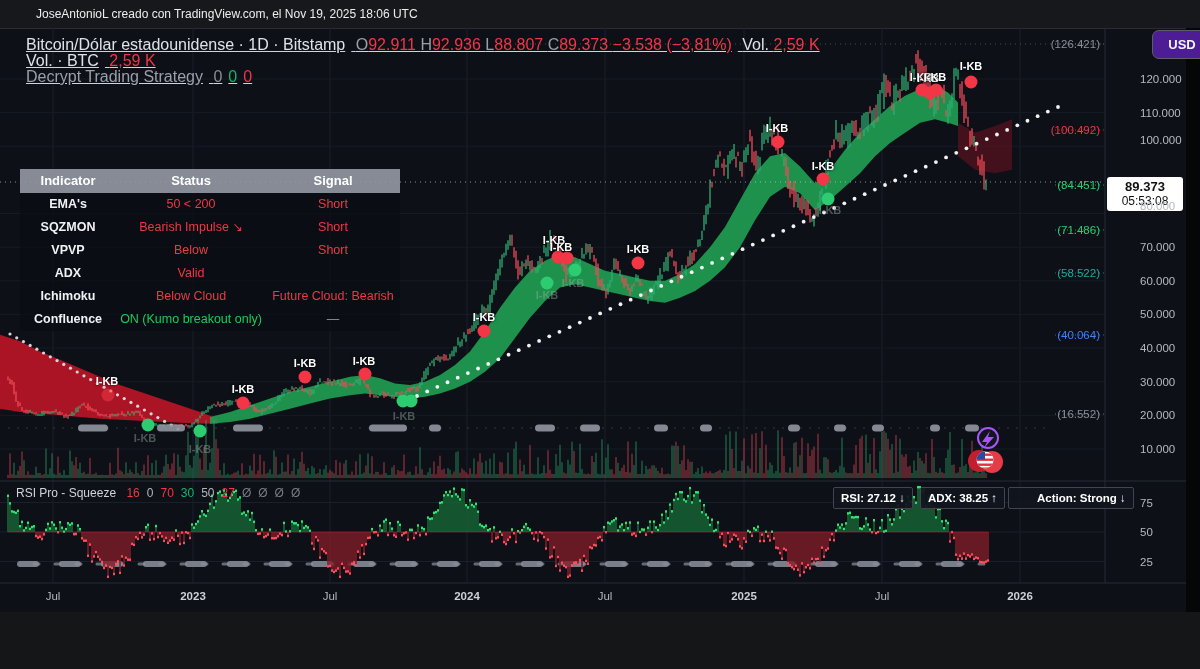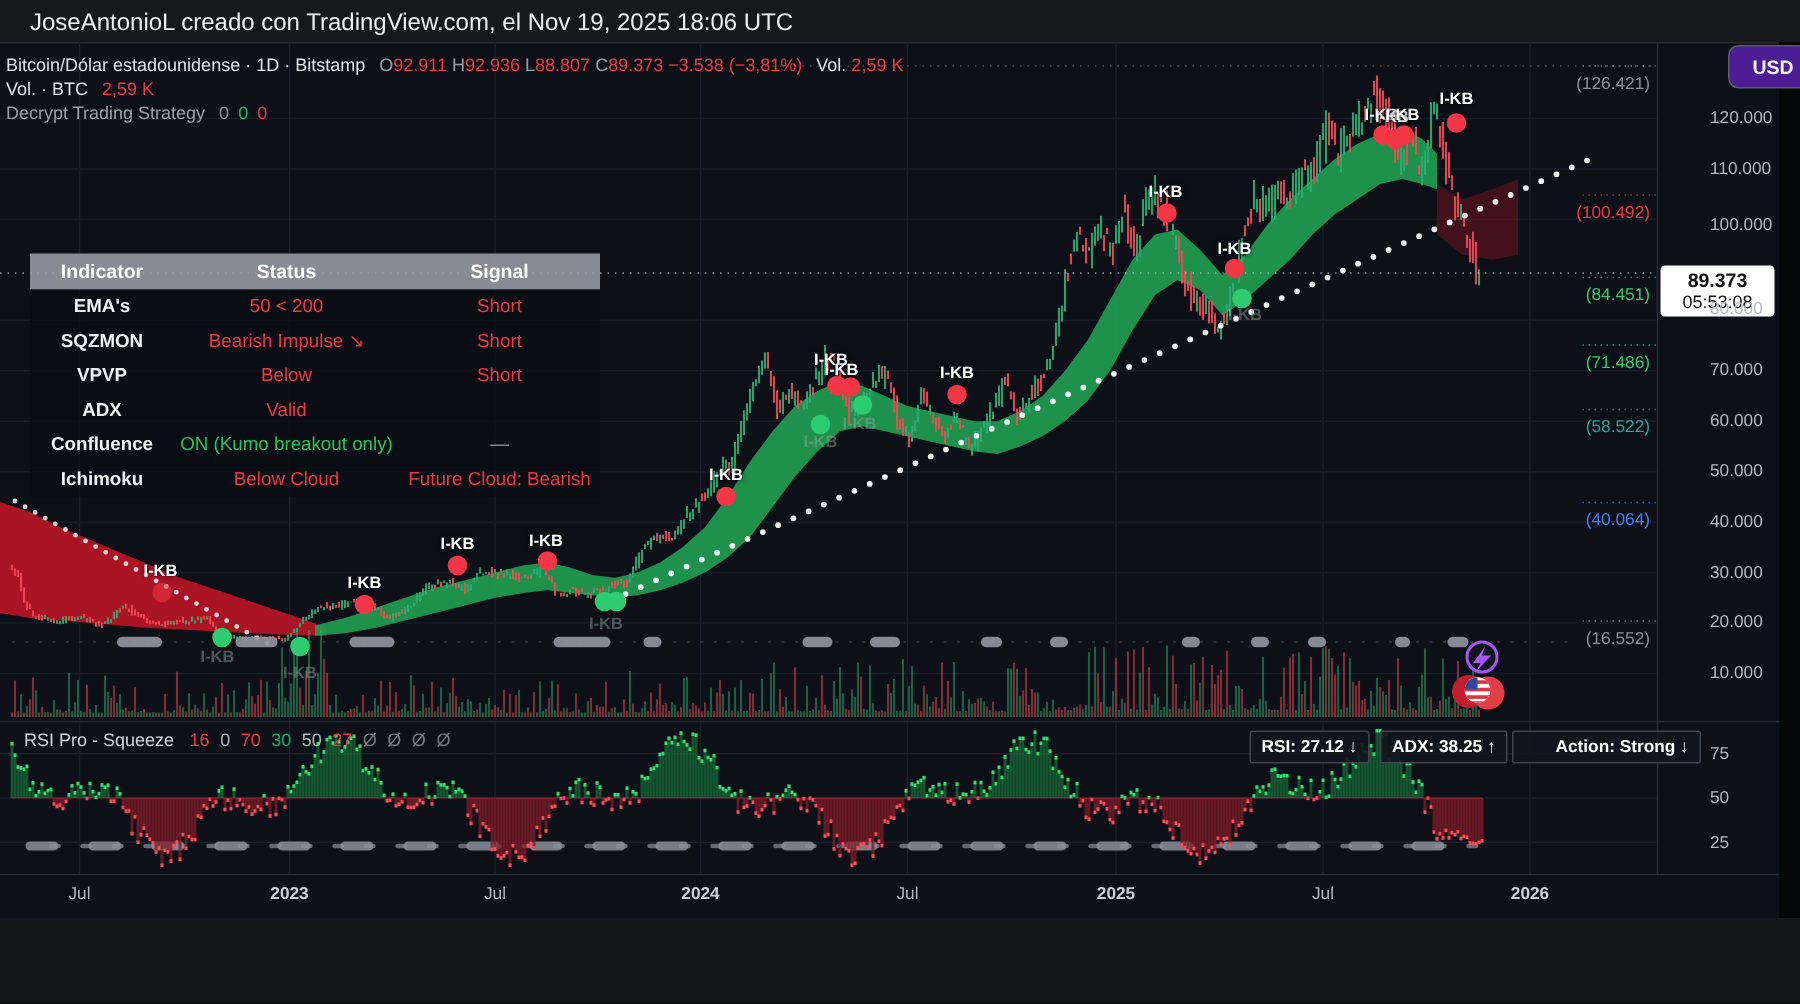--- a/index.html
+++ b/index.html
@@ -1,37 +1,37 @@
 <!DOCTYPE html>
 <html><head>
 <meta charset="utf-8">
 <style>
   html,body{margin:0;padding:0;}
   body{width:1200px;height:669px;background:#000;overflow:hidden;position:relative;
        font-family:"Liberation Sans","DejaVu Sans",sans-serif;color:#d1d4dc;}
   .abs{position:absolute;}
   
   .topbar{left:0;top:0;width:1200px;height:28px;background:#17181c;}
-  .attribution{left:20px;top:7px;font-size:16px;color:#eceded;white-space:nowrap;}
+  .attribution{left:36px;top:7px;font-size:12px;color:#eceded;white-space:nowrap;}
   
   .widget-bg{left:0;top:28px;width:1186px;height:584px;background:#0d1017;border-top:1px solid #2b2c31;}
   .rstrip{left:1186px;top:28px;width:14px;height:584px;background:#050608;}
   
-  .leg{left:4px;white-space:nowrap;font-size:12px;}
+  .leg{left:26px;white-space:nowrap;font-size:16px;text-decoration:underline;}
   .lg-gray{color:#9aa0ab;} .lg-red{color:#f23645;} .lg-white{color:#dfe2e6;}
   .leg .sp{display:inline-block;width:6px;}
   
   .indtable{left:20px;top:169px;width:380px;font-size:12.5px;}
   .trow{display:grid;grid-template-columns:96px 150px 134px;height:23px;line-height:23px;
         background:rgba(10,13,20,.72);text-align:center;}
   .thead{background:rgba(152,156,167,.88);color:#fff;font-weight:bold;height:24px;line-height:24px;font-size:13px;}
   .tind{color:#f0f2f4;font-weight:bold;}
   
   .ptick{left:1140px;font-size:11.5px;color:#b6b9c1;white-space:nowrap;}
-  .slabel{right:100px;font-size:11.5px;white-space:nowrap;text-align:left;margin-top:12px;}
+  .slabel{right:100px;font-size:11.5px;white-space:nowrap;text-align:left;}
   .lastbadge{left:1107px;top:177px;width:76px;height:32px;background:#fff;border-radius:3px;
              color:#111;text-align:center;line-height:15px;padding-top:2px;}
   .lastbadge .p{font-size:13px;font-weight:bold;}
   .lastbadge .c{font-size:12px;}
   .usdbtn{left:1152px;top:30px;width:58px;height:27px;border:1px solid #5a5e69;border-radius:7px;
           background:#4c1d95;color:#f2f3f5;font-weight:bold;font-size:13px;text-align:center;line-height:27px;}
   .tlabel{top:590px;transform:translateX(-50%);font-size:11.5px;color:#b3b6bf;}
   .tlabel.yr{font-weight:bold;color:#ced0d6;}
   .rtick{left:1140px;font-size:11.5px;color:#b6b9c1;}
   
@@ -2258,49 +2258,49 @@
     <div class="trow">
       <div class="tind">VPVP</div>
       <div style="color: rgb(242, 54, 69);">Below</div>
       <div style="color: rgb(242, 54, 69);">Short</div>
     </div>
     <div class="trow">
       <div class="tind">ADX</div>
       <div style="color: rgb(242, 54, 69);">Valid</div>
     </div>
     <div class="trow">
+      <div class="tind">Ichimoku</div>
+      <div style="color: rgb(242, 54, 69);">Below Cloud</div>
+      <div style="color: rgb(242, 54, 69);">Future Cloud: Bearish</div>
+    </div>
+    <div class="trow">
       <div class="tind">Confluence</div>
       <div style="color: rgb(30, 201, 91);">ON (Kumo breakout only)</div>
       <div style="color: rgb(149, 152, 161);">—</div>
-    </div>
-    <div class="trow">
-      <div class="tind">Ichimoku</div>
-      <div style="color: rgb(242, 54, 69);">Below Cloud</div>
-      <div style="color: rgb(242, 54, 69);">Future Cloud: Bearish</div>
     </div>
   </div>
 
 <div class="abs usdbtn">USD</div>
 <div class="abs lastbadge">
   <div class="p">89.373</div>
   <div class="c">05:53:08</div>
 </div>
 <div class="abs rsileg">
   <span>RSI Pro - Squeeze</span>
   <span id="rsiparams"><span style="color: rgb(242, 54, 69);">16</span><span style="color: rgb(178, 181, 190);">0</span><span style="color: rgb(242, 54, 69);">70</span><span style="color: rgb(15, 184, 107);">30</span><span style="color: rgb(178, 181, 190);">50</span><span style="color: rgb(242, 54, 69);">27</span><span style="color: rgb(120, 123, 134);">Ø</span><span style="color: rgb(120, 123, 134);">Ø</span><span style="color: rgb(120, 123, 134);">Ø</span><span style="color: rgb(120, 123, 134);">Ø</span></span>
 </div>
 
 <div class="abs footer">
   
   
 </div>
 
 <div class="abs ptick" style="top: 73px;">120.000</div>
 <div class="abs ptick" style="top: 106.636px;">110.000</div>
-<div class="abs ptick" style="top: 144px; text-align: right;">100.000</div>
+<div class="abs ptick" style="top: 134px; text-align: right;">100.000</div>
 <div class="abs ptick" style="top: 200px;">80.000</div>
 <div class="abs ptick" style="top: 241.182px;">70.000</div>
 <div class="abs ptick" style="top: 274.818px;">60.000</div>
 <div class="abs ptick" style="top: 308.455px;">50.000</div>
 <div class="abs ptick" style="top: 342.091px;">40.000</div>
 <div class="abs ptick" style="top: 375.727px;">30.000</div>
 <div class="abs ptick" style="top: 409.364px;">20.000</div>
 <div class="abs ptick" style="top: 443px;">10.000</div>
 <div class="abs slabel" style="top: 38px; color: rgb(139, 143, 153);">(126.421)</div>
 <div class="abs slabel" style="top: 124px; color: rgb(242, 54, 69);">(100.492)</div>

